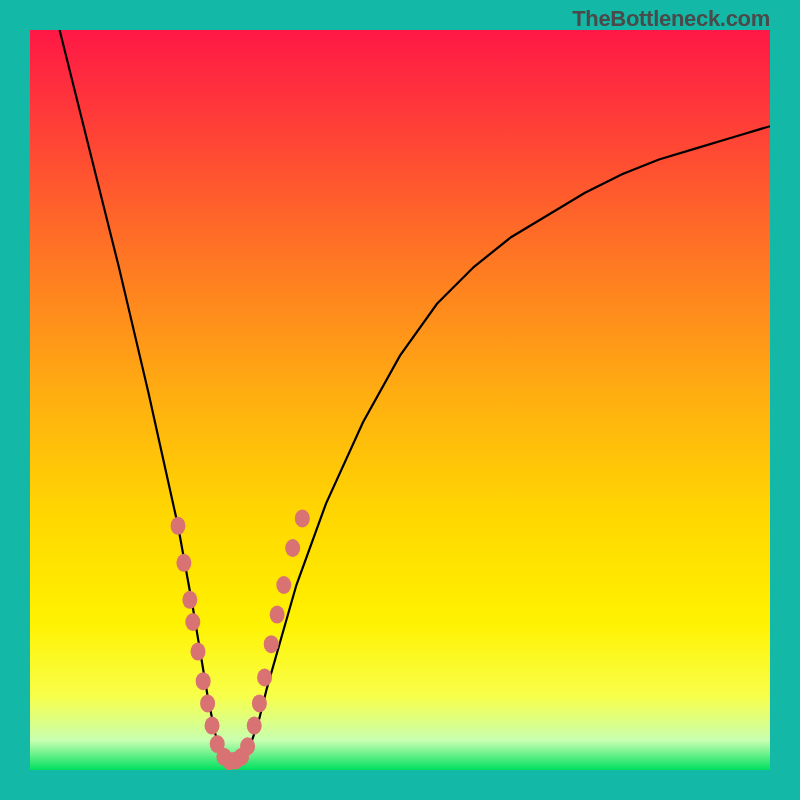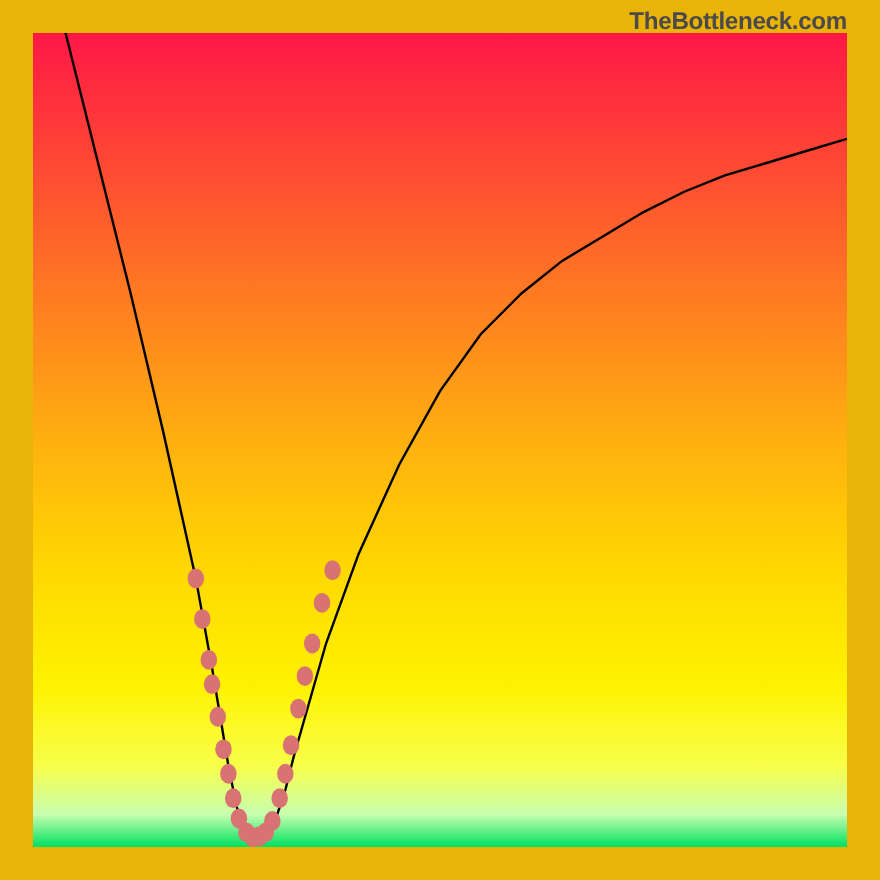--- a/index.html
+++ b/index.html
@@ -7,21 +7,21 @@
     padding: 0;
     width: 800px;
     height: 800px;
     background: #000;
     overflow: hidden;
   }
   .container {
     position: relative;
     width: 800px;
     height: 800px;
-    background: #eab308;
+    background: #14b8a6;
   }
   .plot-area {
     position: absolute;
     left: 30px;
     top: 30px;
     width: 740px;
     height: 740px;
     overflow: hidden;
   }
   .gradient-bg {

